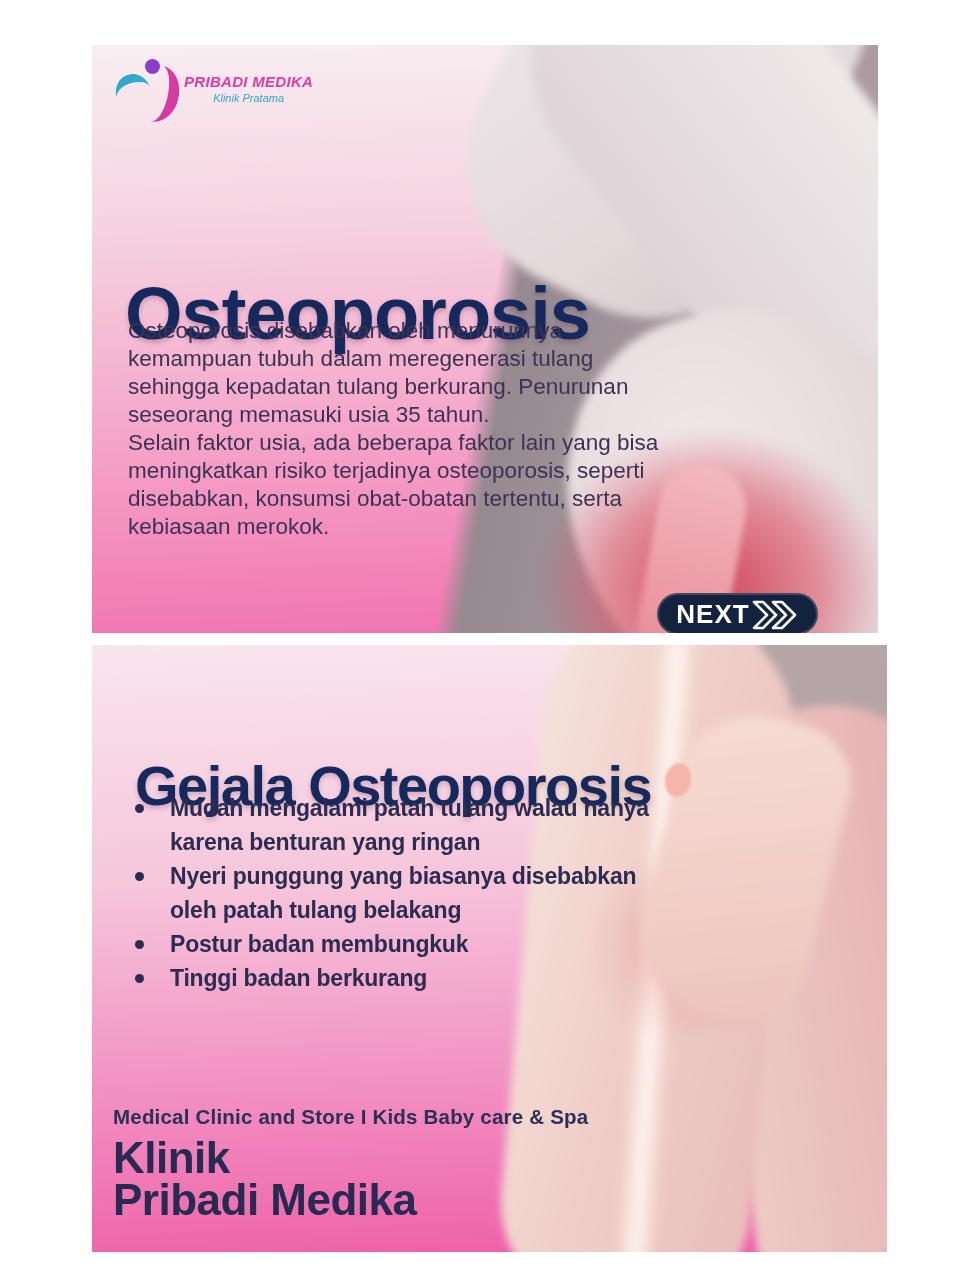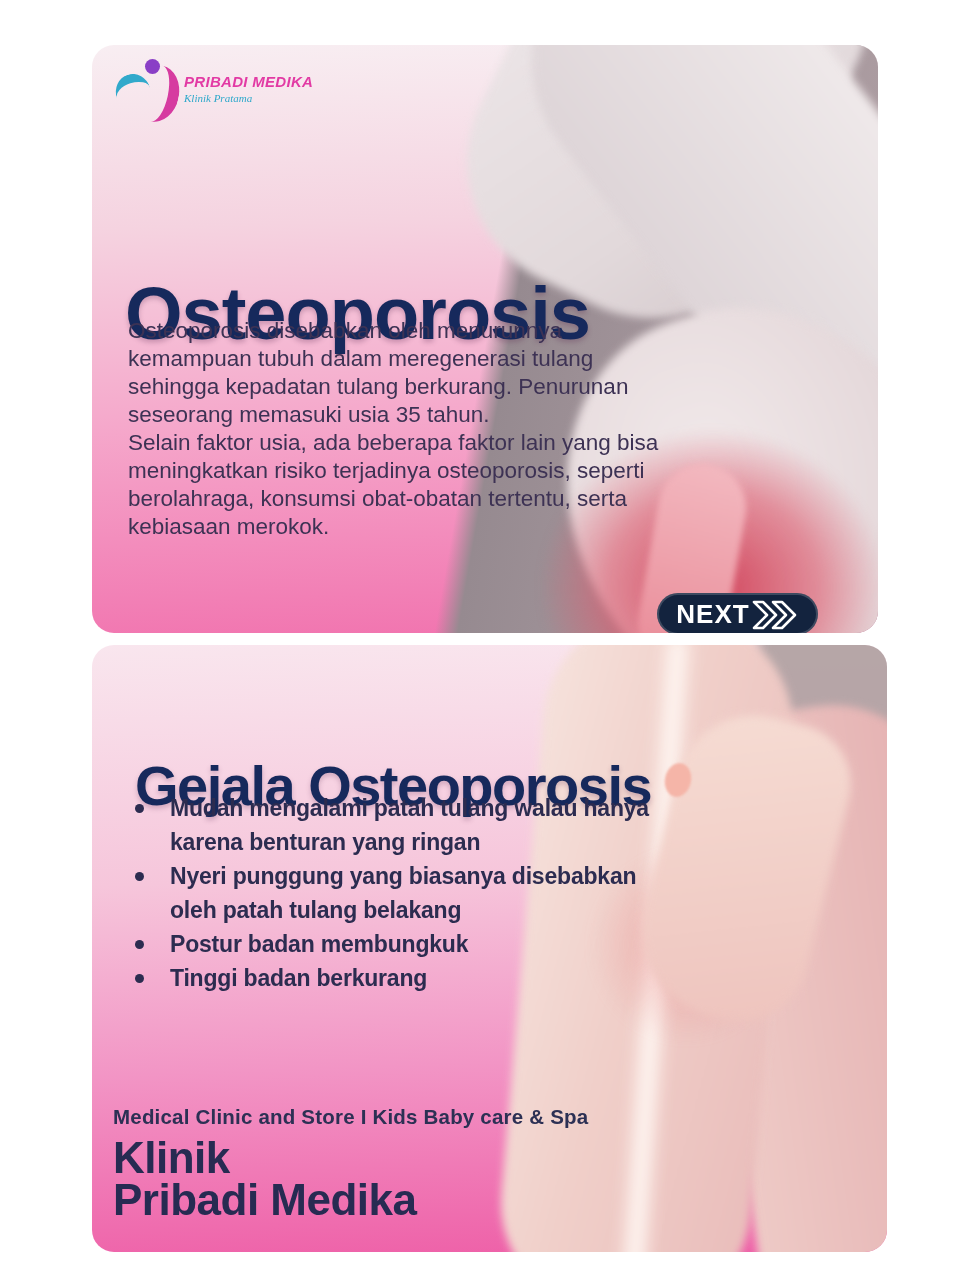--- a/index.html
+++ b/index.html
@@ -1,21 +1,21 @@
 <!DOCTYPE html>
 <html><head>
 <meta charset="utf-8">
 <style>
   html,body{margin:0;padding:0;}
   body{
     width:971px;height:1280px;position:relative;overflow:hidden;
     background:#ffffff;
     font-family:"Liberation Sans", sans-serif;
   }
-  .slide{position:absolute;overflow:hidden;border-radius:22px;}
+  .slide{position:absolute;overflow:hidden;}
   #slide1{
     left:92px;top:45px;width:786px;height:588px;
     background:linear-gradient(178deg,#f8eef2 0%,#f5d3e0 30%,#f5a8cb 62%,#f172ae 100%);
   }
   #slide2{
     left:92px;top:645px;width:795px;height:607px;
     background:linear-gradient(178deg,#f9e6ee 0%,#f6c6db 38%,#f295c5 68%,#ee5fa7 100%);
   }
 
   
@@ -61,22 +61,22 @@
   
   .logo{position:absolute;left:26px;top:12px;display:flex;gap:8px;z-index:5;}
   .logo-mark{position:relative;width:58px;height:66px;}
   .lg-head{position:absolute;left:27px;top:2px;width:15px;height:15px;border-radius:50%;background:#8a3fc6;}
   .lg-crescent{position:absolute;left:16px;top:8px;width:34px;height:57px;
     border-right:11px solid #d63ba0;border-radius:50%;transform:rotate(12deg);}
   .lg-swoosh{position:absolute;left:-3px;top:17px;width:35px;height:23px;
     border-top:9px solid #31a9cb;border-radius:50%/60% 60% 40% 40%;transform:rotate(-18deg);}
   .logo-text{margin-top:16px;}
   .lg-name{color:#e23aa4;font-size:15px;font-weight:bold;font-style:italic;letter-spacing:.3px;white-space:nowrap;}
-  .lg-tag{color:#2fa9cb;font-size:11px;font-style:italic;text-align:left;margin-top:2px;
-    font-family:Liberation Serif, serif;}
+  .lg-tag{color:#2fa9cb;font-size:11px;font-style:italic;text-align:center;margin-top:2px;
+    font-family:Liberation Sans, sans-serif;}
 
   
   .s1-title{position:absolute;left:33px;top:180px;z-index:4;
     font-size:74px;font-weight:bold;color:#16295c;letter-spacing:-1px;line-height:1.05;
     text-shadow:0 3px 5px rgba(90,40,80,0.28);}
   .s1-paras{position:absolute;left:36px;top:272px;z-index:4;
     font-size:22.5px;color:#3d3254;line-height:28px;}
   .s1-paras .pline{white-space:nowrap;}
 
   .next-btn{position:absolute;left:565px;top:548px;width:161px;height:42px;z-index:6;
@@ -128,21 +128,21 @@
 
   <h1 class="s1-title">Osteoporosis</h1>
 
   <div class="s1-paras">
       <div class="pline">Osteoporosis disebabkan oleh menurunnya</div>
       <div class="pline">kemampuan tubuh dalam meregenerasi tulang</div>
       <div class="pline">sehingga kepadatan tulang berkurang. Penurunan</div>
       <div class="pline">seseorang memasuki usia 35 tahun.</div>
       <div class="pline">Selain faktor usia, ada beberapa faktor lain yang bisa</div>
       <div class="pline">meningkatkan risiko terjadinya osteoporosis, seperti</div>
-      <div class="pline">berolahraga, konsumsi obat-obatan tertentu, serta</div>
+      <div class="pline">disebabkan, konsumsi obat-obatan tertentu, serta</div>
       <div class="pline">kebiasaan merokok.</div>
     </div>
 
   <button class="next-btn">
     <span class="next-label">NEXT</span>
     <svg class="next-chevrons" width="48" height="32" viewBox="0 0 48 32">
       <path d="M3 3 L12 3 L25 16 L12 29 L3 29 L16 16 Z" fill="none" stroke="#ffffff" stroke-width="2.6" stroke-linejoin="round"></path>
       <path d="M22 3 L31 3 L44 16 L31 29 L22 29 L35 16 Z" fill="none" stroke="#ffffff" stroke-width="2.6" stroke-linejoin="round"></path>
     </svg>
   </button>

